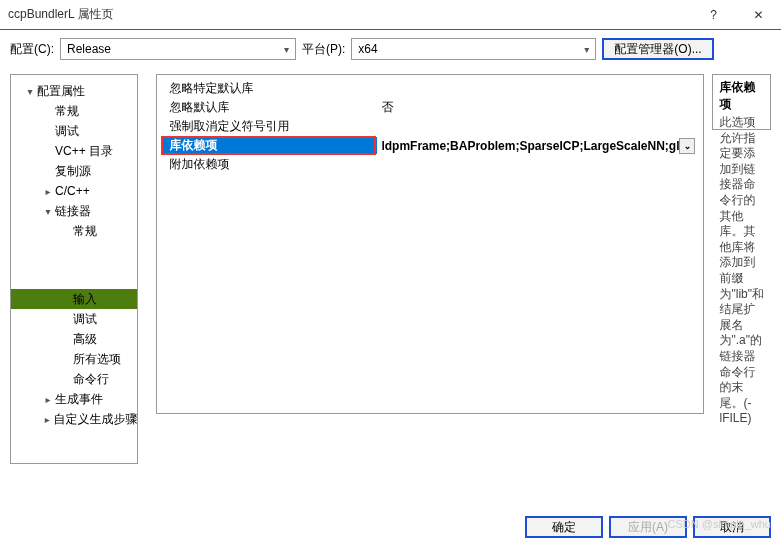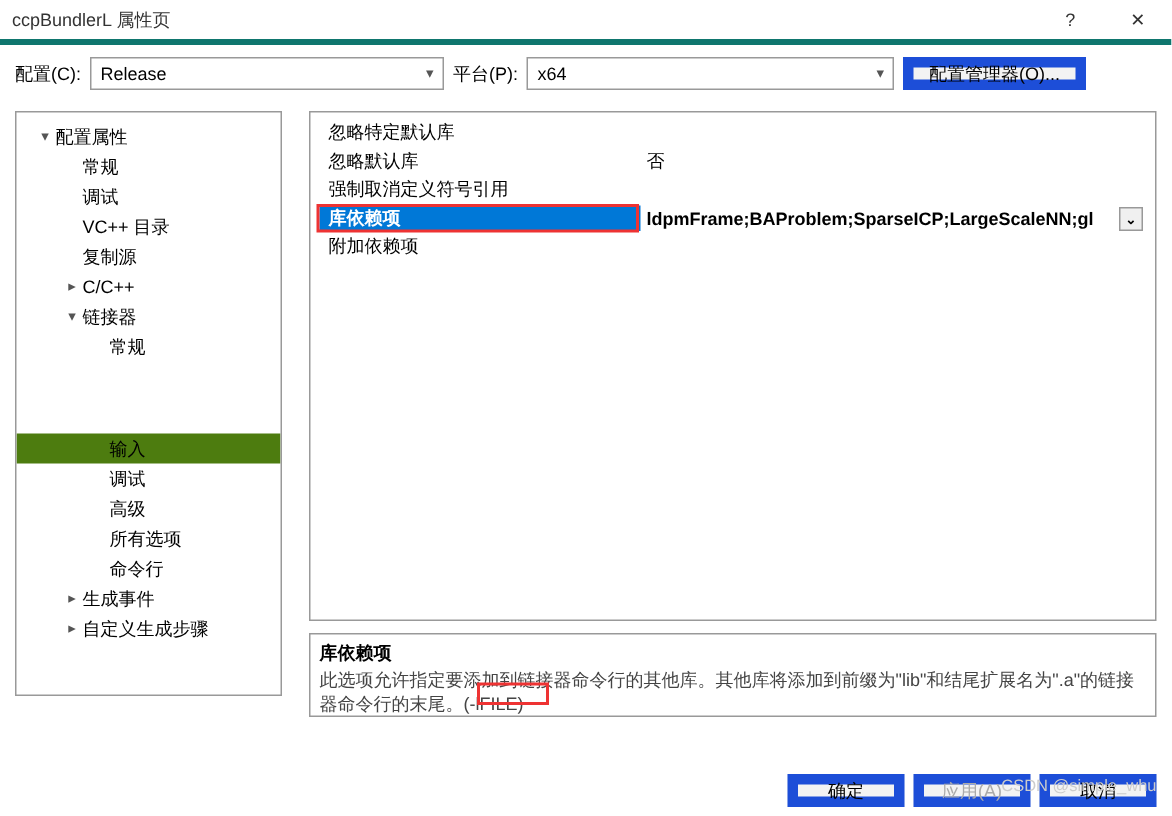--- a/index.html
+++ b/index.html
@@ -1,37 +1,37 @@
 <!DOCTYPE html>
 <html><head>
   <meta charset="utf-8">
   <style>
     * { box-sizing: border-box; font-family: "Microsoft YaHei", "Segoe UI", sans-serif; font-size: 12px; }
     body { margin: 0; width: 781px; height: 544px; background: #fff; overflow: hidden; }
-    .titlebar { display: flex; align-items: center; height: 30px; padding-left: 8px; border-bottom: 4px solid #0f766e; }
+    .titlebar { display: flex; align-items: center; height: 30px; padding-left: 8px; border-bottom: 1px solid #0f766e; }
     .titlebar .title { flex: 1; color: #333; }
     .titlebar .btn { width: 45px; height: 30px; display: flex; align-items: center; justify-content: center; color: #333; }
     .toolbar { display: flex; align-items: center; gap: 6px; padding: 8px 10px; }
     .toolbar label { white-space: nowrap; }
     .combo { display: flex; align-items: center; justify-content: space-between; border: 1px solid #999; height: 22px; padding: 0 6px; background: #fff; }
     .combo .chev { font-size: 10px; color: #555; }
     .combo.c1 { width: 236px; }
     .combo.c2 { width: 245px; gap: 48px; }
-    .btn-std { border: 7px solid #1d4ed8; height: 22px; padding: 0 10px; background: #f3f3f3; display: inline-flex; align-items: center; justify-content: center; }
+    .btn-std { border: 2px solid #1d4ed8; height: 22px; padding: 0 10px; background: #f3f3f3; display: inline-flex; align-items: center; justify-content: center; }
     .btn-std.disabled { color: #aaa; }
     .main { display: flex; padding: 0 10px; gap: 18px; height: 445px; }
     .tree-wrap { width: 178px; border: 1px solid #999; height: 390px; margin-top: 6px; padding: 6px 0; overflow: hidden; }
     .tree-item { display: flex; align-items: center; height: 20px; padding-left: 4px; }
     .tree-item.selected { background: #4d7c0f; margin-top: 48px; }
     .tree-item .arrow { width: 14px; text-align: center; color: #555; font-size: 10px; }
     .tree-item .label { white-space: nowrap; }
     .ind1 { padding-left: 12px; }
     .ind2 { padding-left: 30px; }
     .ind3 { padding-left: 48px; }
-    .right { flex: 1; display: flex; flex-direction: column; gap: 8px; margin-top: 6px; }
+    .right { flex: 1; display: flex; flex-direction: row; gap: 8px; margin-top: 6px; }
     .grid-wrap { border: 1px solid #999; height: 340px; padding: 4px 6px; position: relative; }
     .grid-row { display: flex; height: 19px; align-items: center; }
     .grid-row .key { width: 214px; padding-left: 6px; }
     .grid-row .val { flex: 1; padding-left: 4px; display:flex; align-items:center; }
     .grid-row.selected .key { background: #0078d7; color: #fff; font-weight: bold; }
     .grid-row.selected .val { font-weight: bold; }
     .redbox1 { position: absolute; border: 2px solid #e33; left: 4px; top: 61px; width: 215px; height: 19px; pointer-events:none; }
     .dd-btn { width: 16px; height: 16px; border: 1px solid #999; margin-left: auto; margin-right: 2px; display:flex; align-items:center; justify-content:center; font-size:9px; background:#f0f0f0; }
     .desc-wrap { border: 1px solid #999; height: 56px; padding: 4px 6px; font-size: 11px; position: relative; }
     .desc-wrap .dt { font-weight: bold; margin-bottom: 2px; }

